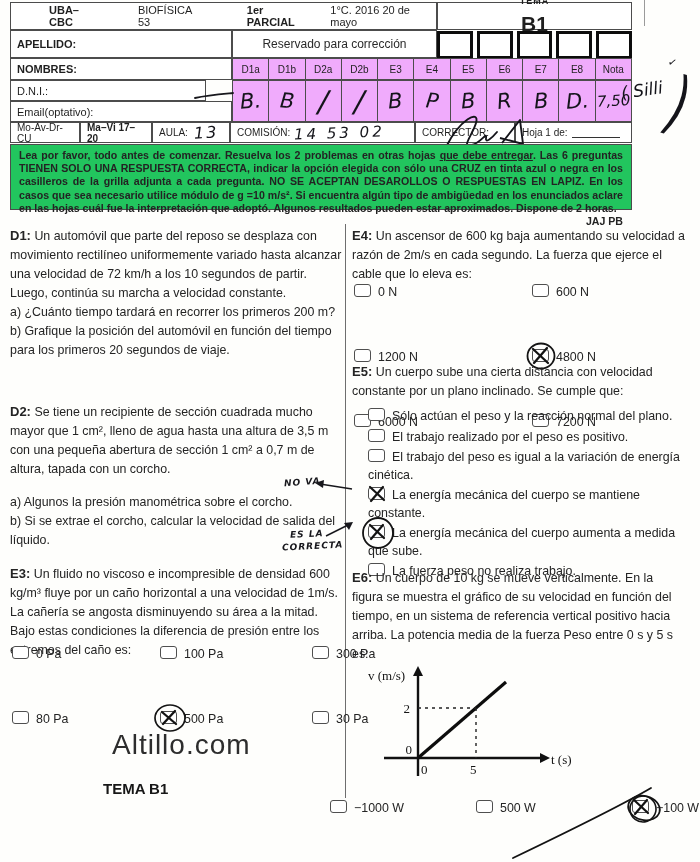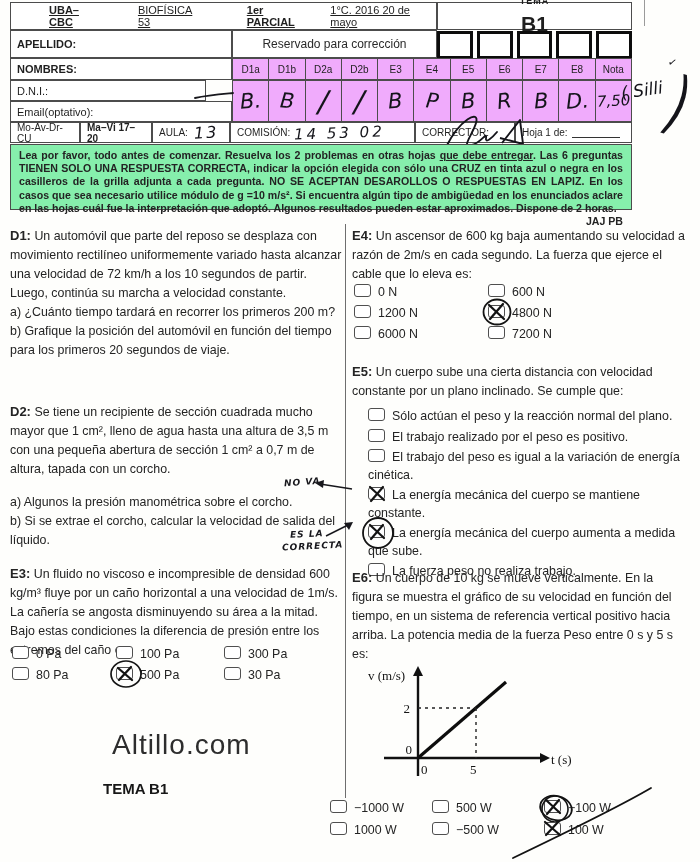--- a/index.html
+++ b/index.html
@@ -5,21 +5,21 @@
   html,body { margin:0; padding:0; background:#e8e8e8; }
   .page { position:relative; width:700px; height:862px; background:#fefefc;
           font-family:"Liberation Sans",sans-serif; color:#1f1f1f; overflow:hidden; margin:0 auto; }
   .abs { position:absolute; }
   
   .hdr { position:absolute; left:10px; top:2px; width:622px; height:141px; }
   .cell { position:absolute; box-sizing:border-box; border:1px solid #4c4c4c; background:#fff;
           font-size:11px; display:flex; align-items:center; padding:0 6px; overflow:visible; }
   .cell .lbl-b { font-weight:bold; }
   .row1 { justify-content:flex-start; gap:0; }
-  .row1 span { display:inline-block;text-decoration:underline; }
+  .row1 span { display:inline-block; }
   .tema-box { justify-content:center; gap:6px;flex-direction:column; }
   .tema-lbl { font-size:9px; font-weight:bold; letter-spacing:1px; }
   .tema-val { font-size:21px; font-weight:bold; }
   .reservado { justify-content:center; font-size:12px; color:#2a2a2a; }
   .gradeboxes { position:absolute; display:flex; gap:4px; align-items:center; }
   .gbox { width:33px; height:22px; border:3px solid #0c0c0c; background:#fff; }
   .gridrow { position:absolute; display:flex; box-sizing:border-box; }
   .gcell { flex:1 1 0; box-sizing:border-box; border:1px solid #4c4c4c; border-left:none;
            display:flex; align-items:center; justify-content:center; font-size:10px; background:#f0abfc; }
   .gcell:first-child { border-left:1px solid #4c4c4c; }
@@ -35,31 +35,31 @@
   .com-val { font-size:15px; letter-spacing:3px; margin-left:4px; transform:rotate(-2deg); }
   .blankline { display:inline-block; width:48px; border-bottom:1px solid #333; height:10px; margin-left:4px; }
   
   .nota-note { position:absolute; left:621px; top:80px; font-size:17px; transform:rotate(-8deg); white-space:nowrap; }
   .nota-check { position:absolute; left:668px; top:56px; font-size:11px; transform:rotate(12deg); }
   .nota-paren { position:absolute; left:666px; top:62px; font-size:70px; font-weight:300;
                 transform:rotate(14deg) scaleX(0.65); color:#14141a; }
   
   .instr { position:absolute; left:10px; top:144px; width:622px; height:66px; box-sizing:border-box;
            border:1px solid #4c4c4c; padding:4px 8px; font-size:10.6px; font-weight:600;
-           line-height:13.2px; text-align:justify; color:#232323; background:#86efac; }
+           line-height:13.2px; text-align:justify; color:#232323; background:#22c55e; }
   .instr .u { text-decoration:underline; }
   .instr .sign { float:right; font-weight:bold; margin-left:10px; }
   
   .divider { position:absolute; left:345px; top:224px; width:1px; height:574px; background:#6e6e6e; }
   .edge-tick { position:absolute; left:644px; top:0; width:1px; height:26px; background:#9a9a9a; }
   .q { position:absolute; width:334px; font-size:12.4px; line-height:19px; color:#242424; }
   .q p { margin:0; }
   .qlabel { font-weight:bold; font-size:13px; }
   .gap-top { margin-top:14px !important; }
-  .opts { position:absolute; display:grid; }
+  .opts { position:absolute; display:grid;gap:44px; }
   .opt { font-size:12.4px; white-space:nowrap; color:#242424; }
   .opts-list { position:absolute; width:332px; }
   .opts-list .opt { white-space:normal; margin:0 0 3px 16px; line-height:17.5px; }
   .cb { position:relative; display:inline-block; width:15px; height:11px; border:1.4px solid #4f4f4f;
         border-radius:3px; margin-right:7px; vertical-align:-1px; background:#fff; }
   .cb svg.x { position:absolute; left:-3px; top:-4px; overflow:visible; }
   .cb svg.circ { position:absolute; left:-9px; top:-10px; overflow:visible; }
   .penline { overflow:visible; }
   
   .note-hand { position:absolute; font-family:"DejaVu Sans",sans-serif; font-style:italic;

